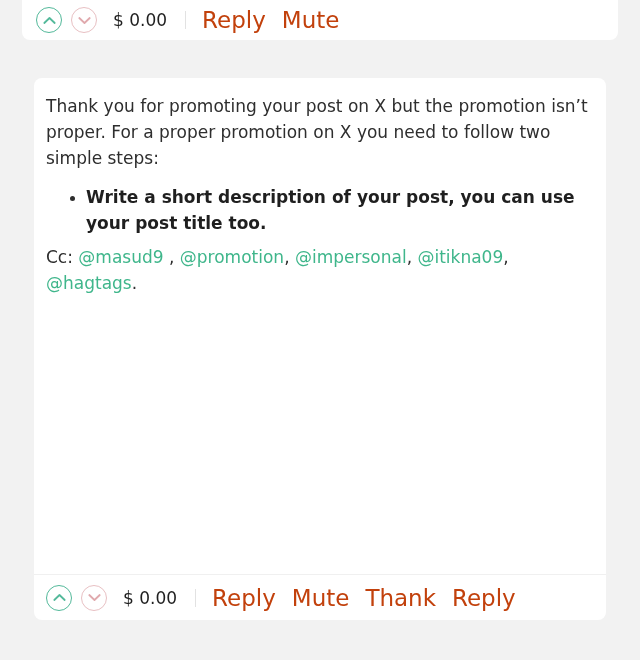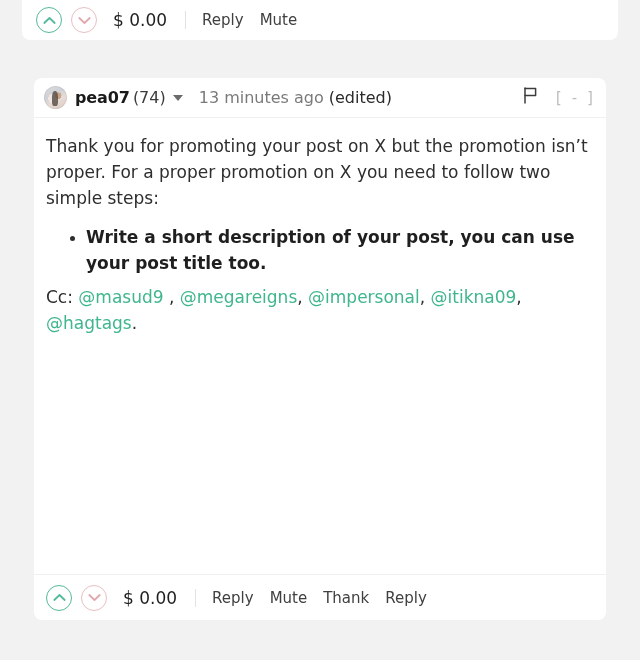--- a/index.html
+++ b/index.html
@@ -199,22 +199,22 @@
     margin-left: 16px;
     white-space: nowrap;
   }
   .vsep {
     width: 1px;
     height: 18px;
     background: #e2e2e2;
     margin: 0 16px 0 18px;
   }
   .act {
-    font-size: 15px;
-    color: #404040;
+    font-size: 23px;
+    color: #c2410c;
     margin-right: 16px;
     white-space: nowrap;
     text-decoration: none;
   }
   .act:last-child { margin-right: 0; }
 </style>
 </head>
 <body>
 
 <div class="page">
@@ -242,56 +242,33 @@
 
       <span class="vsep"></span>
 
       <a href="#" class="act">Reply</a>
       <a href="#" class="act">Mute</a>
     </div>
   </div>
 
   <div class="card comment-card">
 
-    <div class="comment-header">
-
-      <div class="avatar"></div>
-
-      <span class="author">pea07</span>
-      <span class="rep">(74)</span>
-
-      <span class="caret-down"></span>
-
-      <span class="timestamp">13 minutes ago</span>
-      <span class="edited">(edited)</span>
-
-      <span class="header-spacer"></span>
-
-      <span class="flag-icon">
-        <svg width="15" height="17" viewBox="0 0 15 17" aria-hidden="true">
-          <path d="M2 16V1" fill="none" stroke="#3c3c3c" stroke-width="1.5" stroke-linecap="round"></path>
-          <path d="M2 1.6H12.6V8.6H2" fill="none" stroke="#3c3c3c" stroke-width="1.5" stroke-linejoin="round" stroke-linecap="round"></path>
-        </svg>
-      </span>
-
-      <span class="collapse">[ - ]</span>
-    </div>
 
     <div class="comment-body">
 
 
       <p>Thank you for promoting your post on X but the promotion isn’t proper. For a proper promotion on X you need to follow two simple steps:</p>
 
       <ul class="steps">
 
         <li class="bold">Write a short description of your post, you can use your post title too.</li>
 
       </ul>
 
-      <p class="cc-line"><span>Cc: </span><a href="#" class="mention">@masud9</a><span> , </span><a href="#" class="mention">@megareigns</a><span>, </span><a href="#" class="mention">@impersonal</a><span>, </span><a href="#" class="mention">@itikna09</a><span>, </span><a href="#" class="mention">@hagtags</a><span>.</span></p>
+      <p class="cc-line"><span>Cc: </span><a href="#" class="mention">@masud9</a><span> , </span><a href="#" class="mention">@promotion</a><span>, </span><a href="#" class="mention">@impersonal</a><span>, </span><a href="#" class="mention">@itikna09</a><span>, </span><a href="#" class="mention">@hagtags</a><span>.</span></p>
     </div>
 
     <div class="comment-footer">
 
       <div class="vote up">
         <span>
           <svg width="13" height="9" viewBox="0 0 13 9" aria-hidden="true">
             <path d="M1.3 7L6.5 2L11.7 7" fill="none" stroke="#53b99a" stroke-width="1.8" stroke-linecap="round" stroke-linejoin="round"></path>
           </svg>
         </span>

